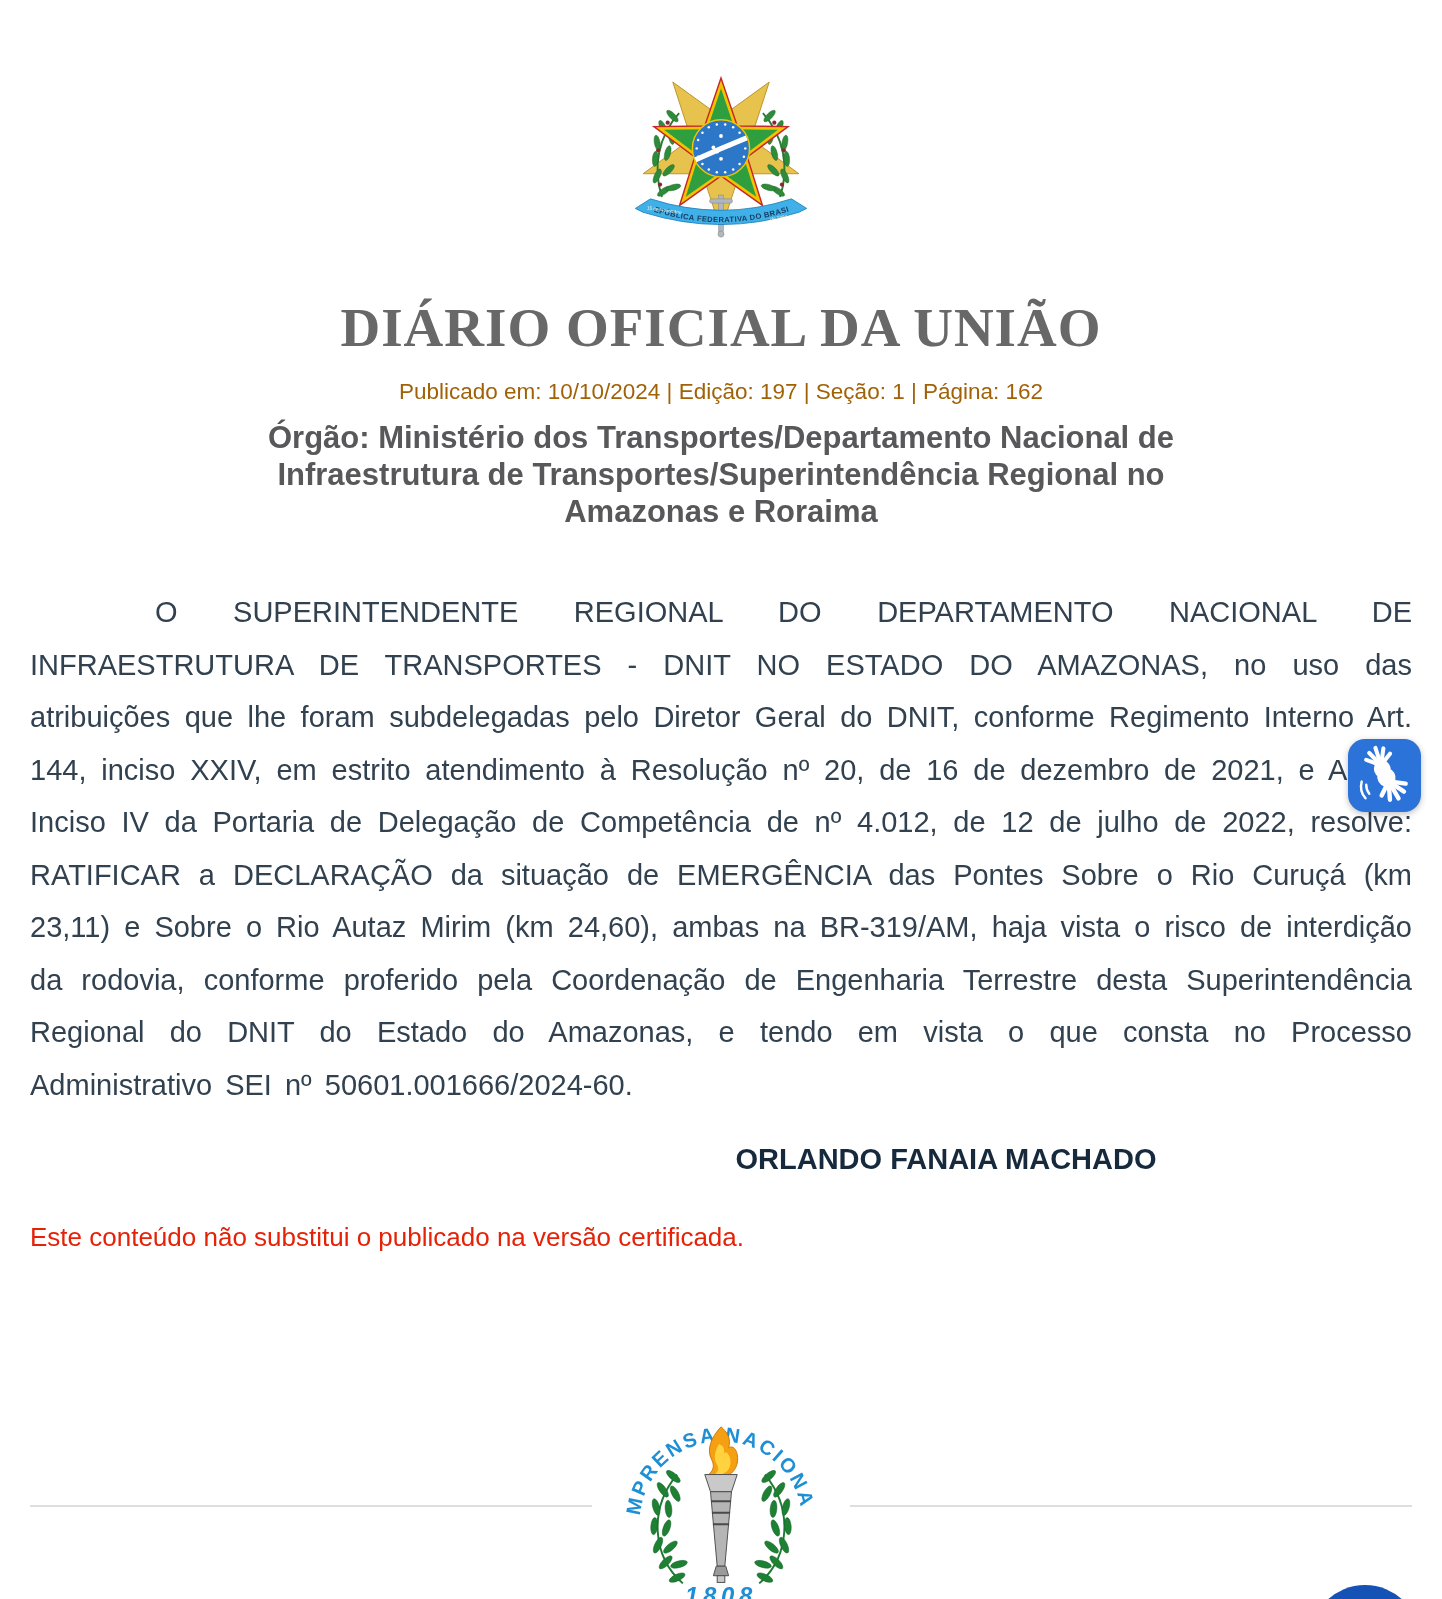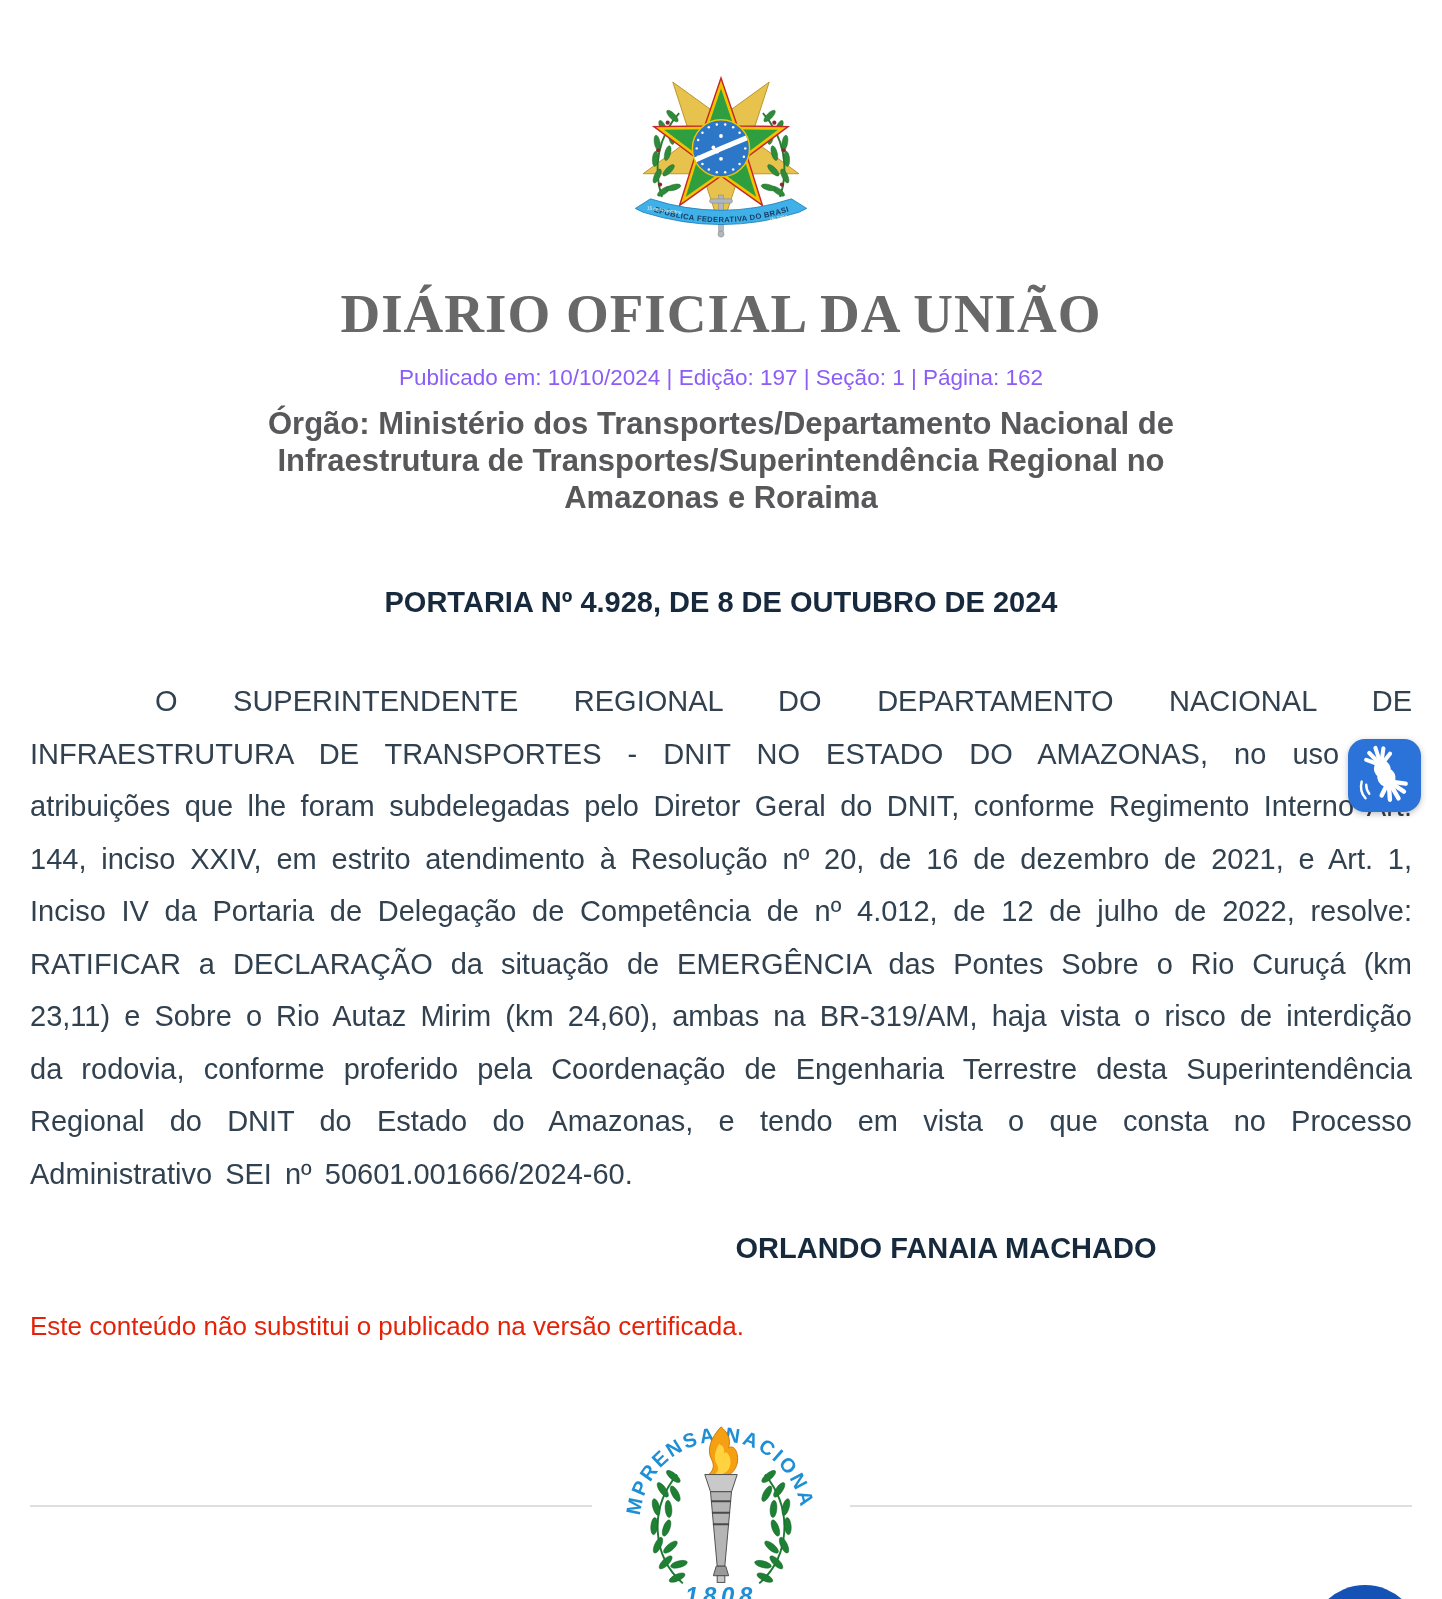--- a/index.html
+++ b/index.html
@@ -8,31 +8,31 @@
     width:1442px;height:1599px;
     margin:0 auto;
     background:#ffffff;
     overflow:hidden;
     font-family:"Liberation Sans",sans-serif;
   }
   
   .header{ text-align:center; padding-top:56px; }
   .coat{ display:block; margin:0 auto; }
   .dou-title{
-    margin:26px 0 0 0;
+    margin:40px 0 0 0;
     font-family:"Liberation Serif","DejaVu Serif",serif;
     font-weight:700;
     font-size:55px;
     letter-spacing:1px;
     color:#686868;
   }
   .pub-meta{
     margin-top:20px;
     font-size:22.5px;
-    color:#8b5cf6;
+    color:#a16207;
   }
   .organ{
     margin:14px auto 0 auto;
     max-width:1030px;
     font-size:31px;
     font-weight:700;
     line-height:37px;
     color:#58585a;
   }
   
@@ -191,21 +191,20 @@
         <text x="152" y="173" font-size="5" fill="#fdf6d8" transform="rotate(-8 152 173)">de 1889</text>
       </g>
     </svg>
 
     <h1 class="dou-title">DIÁRIO OFICIAL DA UNIÃO</h1>
     <div class="pub-meta">Publicado em: 10/10/2024 | Edição: 197 | Seção: 1 | Página: 162</div>
     <div class="organ">Órgão: Ministério dos Transportes/Departamento Nacional de Infraestrutura de Transportes/Superintendência Regional no Amazonas e Roraima</div>
   </header>
 
   <main>
-    <h2 class="art-title">PORTARIA Nº 4.928, DE 8 DE OUTUBRO DE 2024</h2>
     <p class="art-body">O SUPERINTENDENTE REGIONAL DO DEPARTAMENTO NACIONAL DE INFRAESTRUTURA DE TRANSPORTES - DNIT NO ESTADO DO AMAZONAS, no uso das atribuições que lhe foram subdelegadas pelo Diretor Geral do DNIT, conforme Regimento Interno Art. 144, inciso XXIV, em estrito atendimento à Resolução nº 20, de 16 de dezembro de 2021, e Art. 1, Inciso IV da Portaria de Delegação de Competência de nº 4.012, de 12 de julho de 2022, resolve: RATIFICAR a DECLARAÇÃO da situação de EMERGÊNCIA das Pontes Sobre o Rio Curuçá (km 23,11) e Sobre o Rio Autaz Mirim (km 24,60), ambas na BR-319/AM, haja vista o risco de interdição da rodovia, conforme proferido pela Coordenação de Engenharia Terrestre desta Superintendência Regional do DNIT do Estado do Amazonas, e tendo em vista o que consta no Processo Administrativo SEI nº 50601.001666/2024-60.</p>
     <div class="signature">ORLANDO FANAIA MACHADO</div>
   </main>
 
   <div class="disclaimer">Este conteúdo não substitui o publicado na versão certificada.</div>
 
   <div class="footer-rule"></div>
 
   <div class="press-logo">
     <svg width="210" height="210" viewBox="0 0 220 220" aria-hidden="true">

